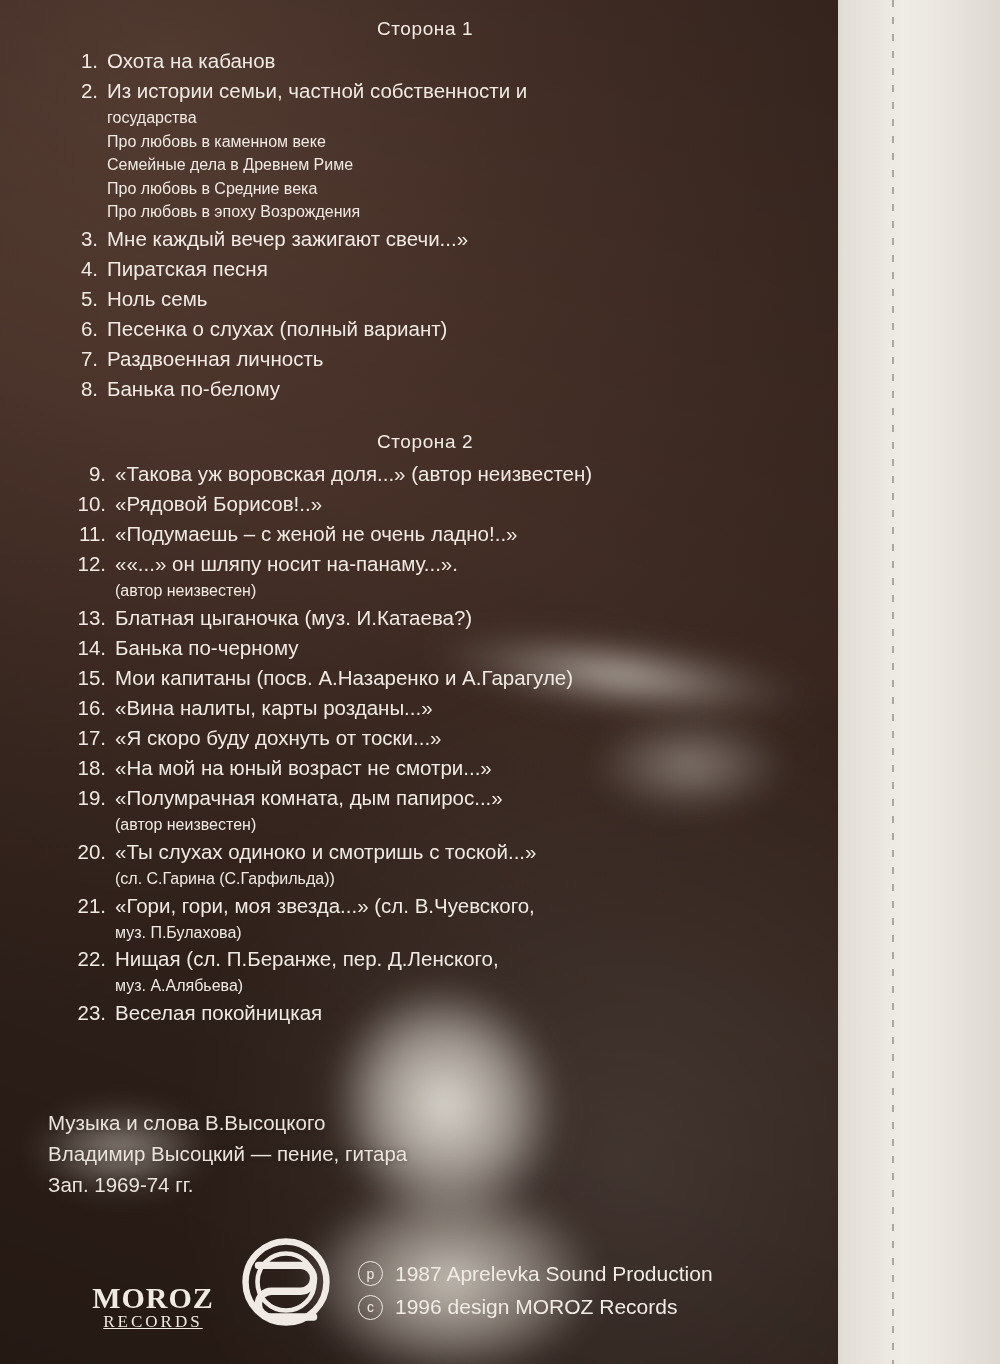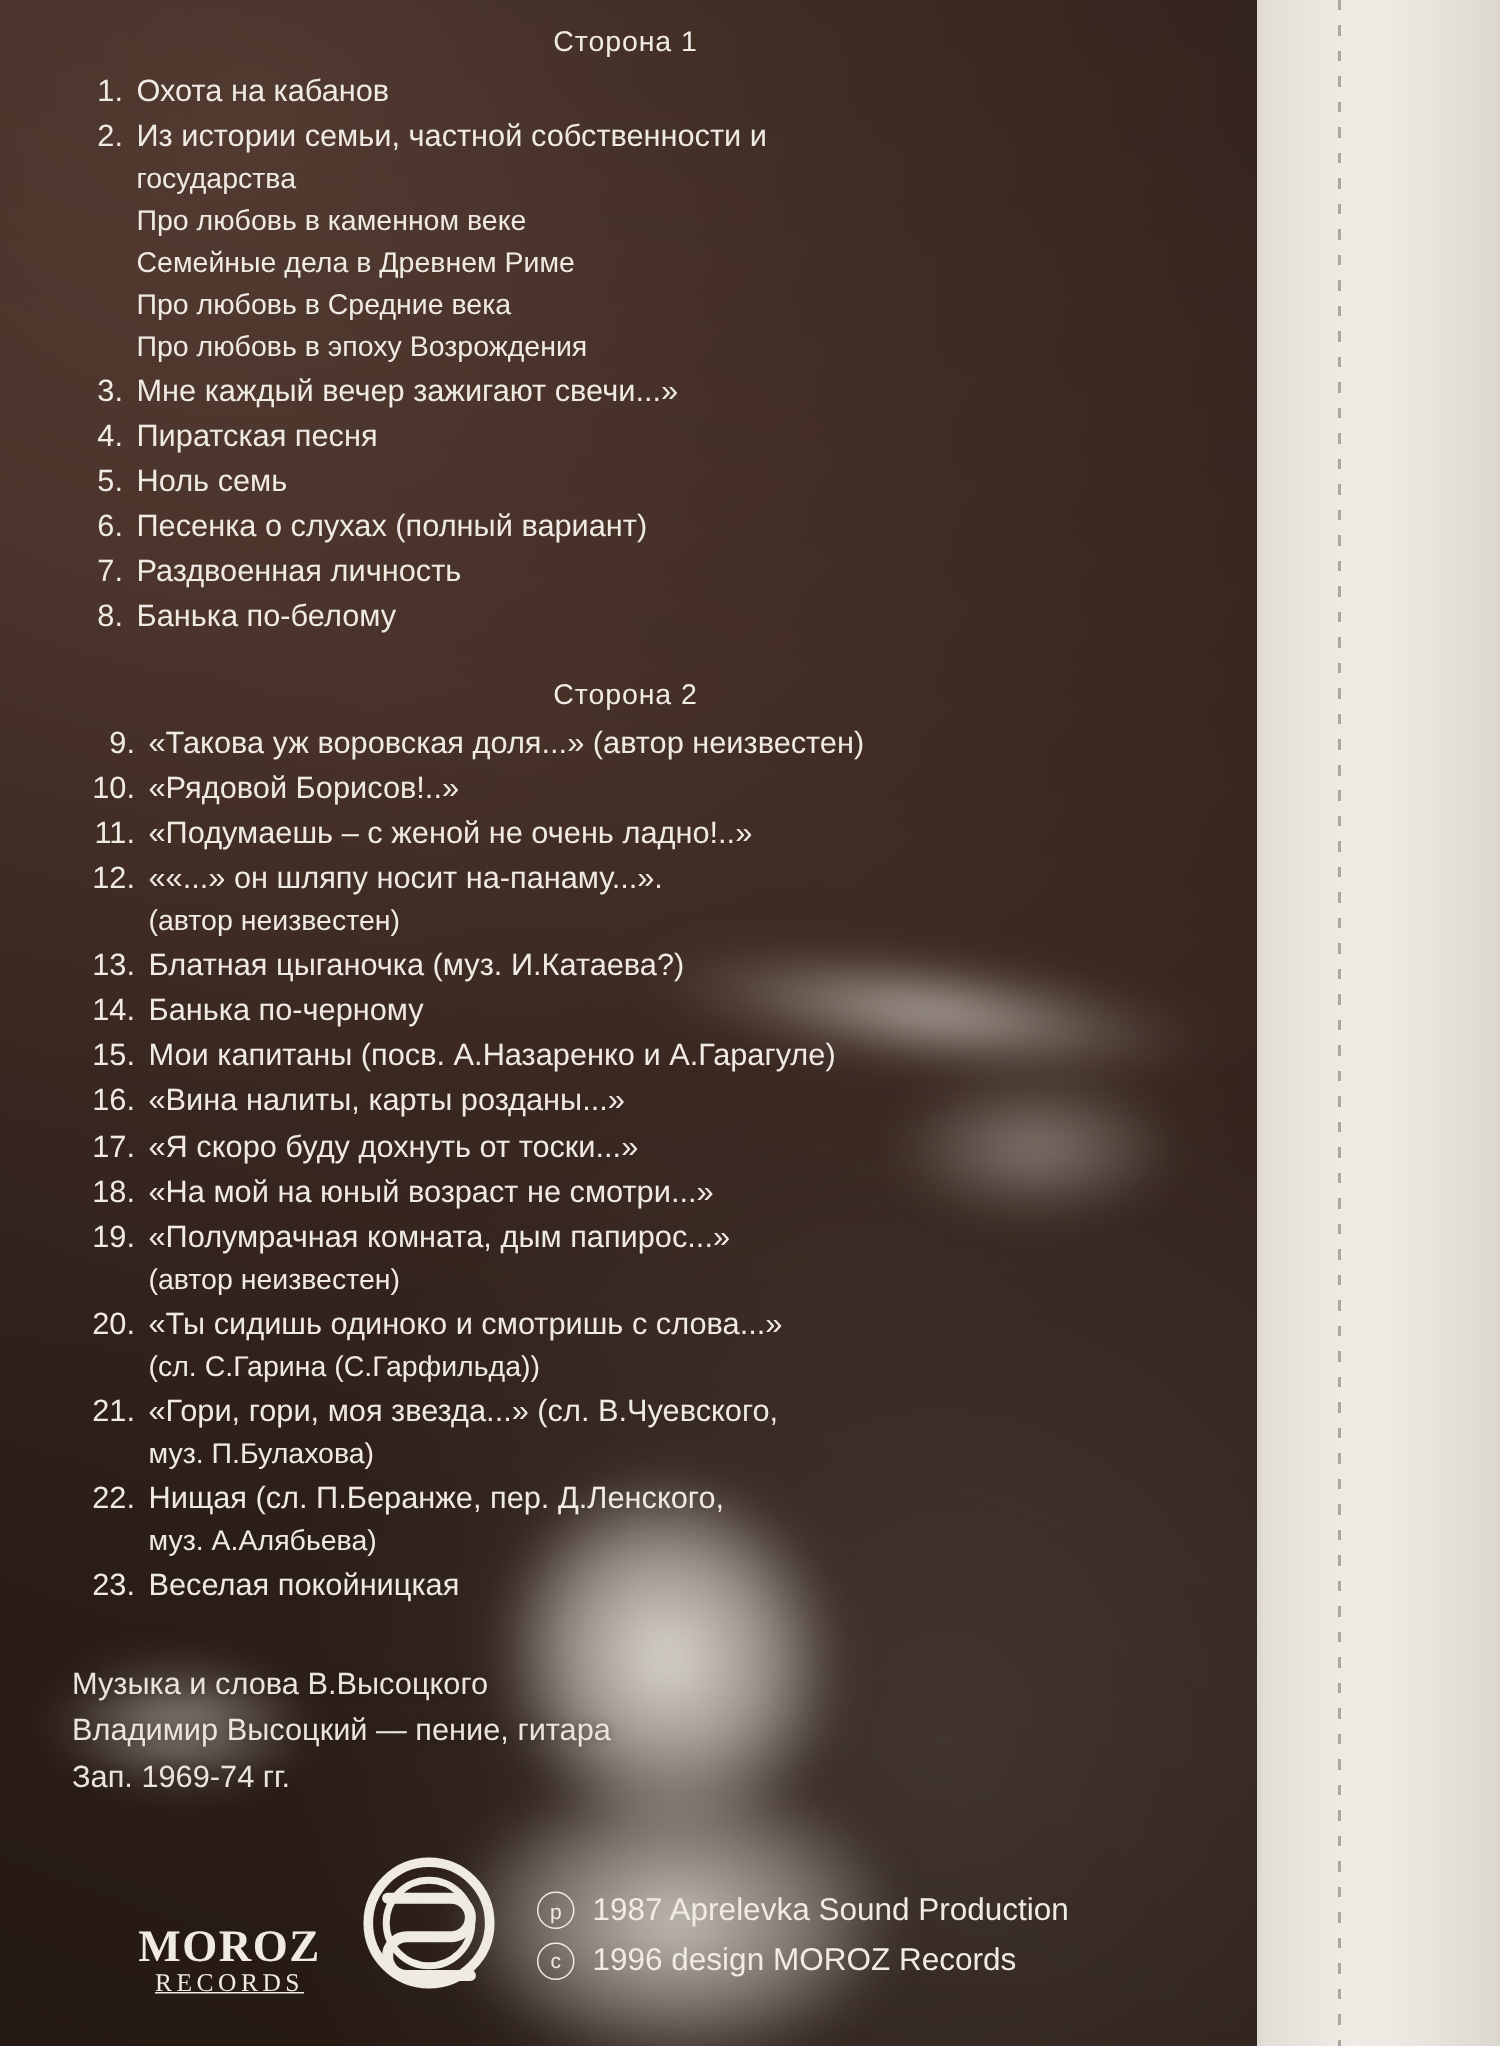--- a/index.html
+++ b/index.html
@@ -106,21 +106,21 @@
   }
   .glare-e {
     left: 560px; top: 700px;
     width: 260px; height: 130px;
     background: radial-gradient(closest-side, rgba(230,226,216,.45), rgba(230,226,216,0) 75%);
   }
 
   .content {
     position: relative;
     z-index: 3;
-    padding: 14px 40px 0 36px;
+    padding: 14px 40px 0 52px;
   }
 
   .side-title {
     text-align: center;
     font-size: 19px;
     letter-spacing: .6px;
     margin: 4px 0 6px 0;
     color: #f1ece5;
   }
   .side-title.second {
@@ -139,21 +139,21 @@
     text-align: right;
     flex: 0 0 46px;
     padding-right: 9px;
     white-space: nowrap;
   }
   .track .ttl {
     flex: 1 1 auto;
   }
   .sub-line {
     padding-left: 55px;
-    font-size: 19px;
+    font-size: 16px;
     line-height: 1.47;
     color: #efeae3;
   }
   .side2 .track .num { width: 54px; flex: 0 0 54px; }
   .side2 .sub-line { padding-left: 63px; }
 
   .credits {
     position: absolute;
     left: 48px;
     top: 1108px;
@@ -337,21 +337,21 @@
         </div>
 
         <div class="track">
           <span class="num">19.</span>
           <span class="ttl">«Полумрачная комната, дым папирос...»</span>
         </div>
         <div class="sub-line">(автор неизвестен)</div>
 
         <div class="track">
           <span class="num">20.</span>
-          <span class="ttl">«Ты сидишь одиноко и смотришь с слова...»</span>
+          <span class="ttl">«Ты слухах одиноко и смотришь с тоской...»</span>
         </div>
         <div class="sub-line">(сл. С.Гарина (С.Гарфильда))</div>
 
         <div class="track">
           <span class="num">21.</span>
           <span class="ttl">«Гори, гори, моя звезда...» (сл. В.Чуевского,</span>
         </div>
         <div class="sub-line">муз. П.Булахова)</div>
 
         <div class="track">

